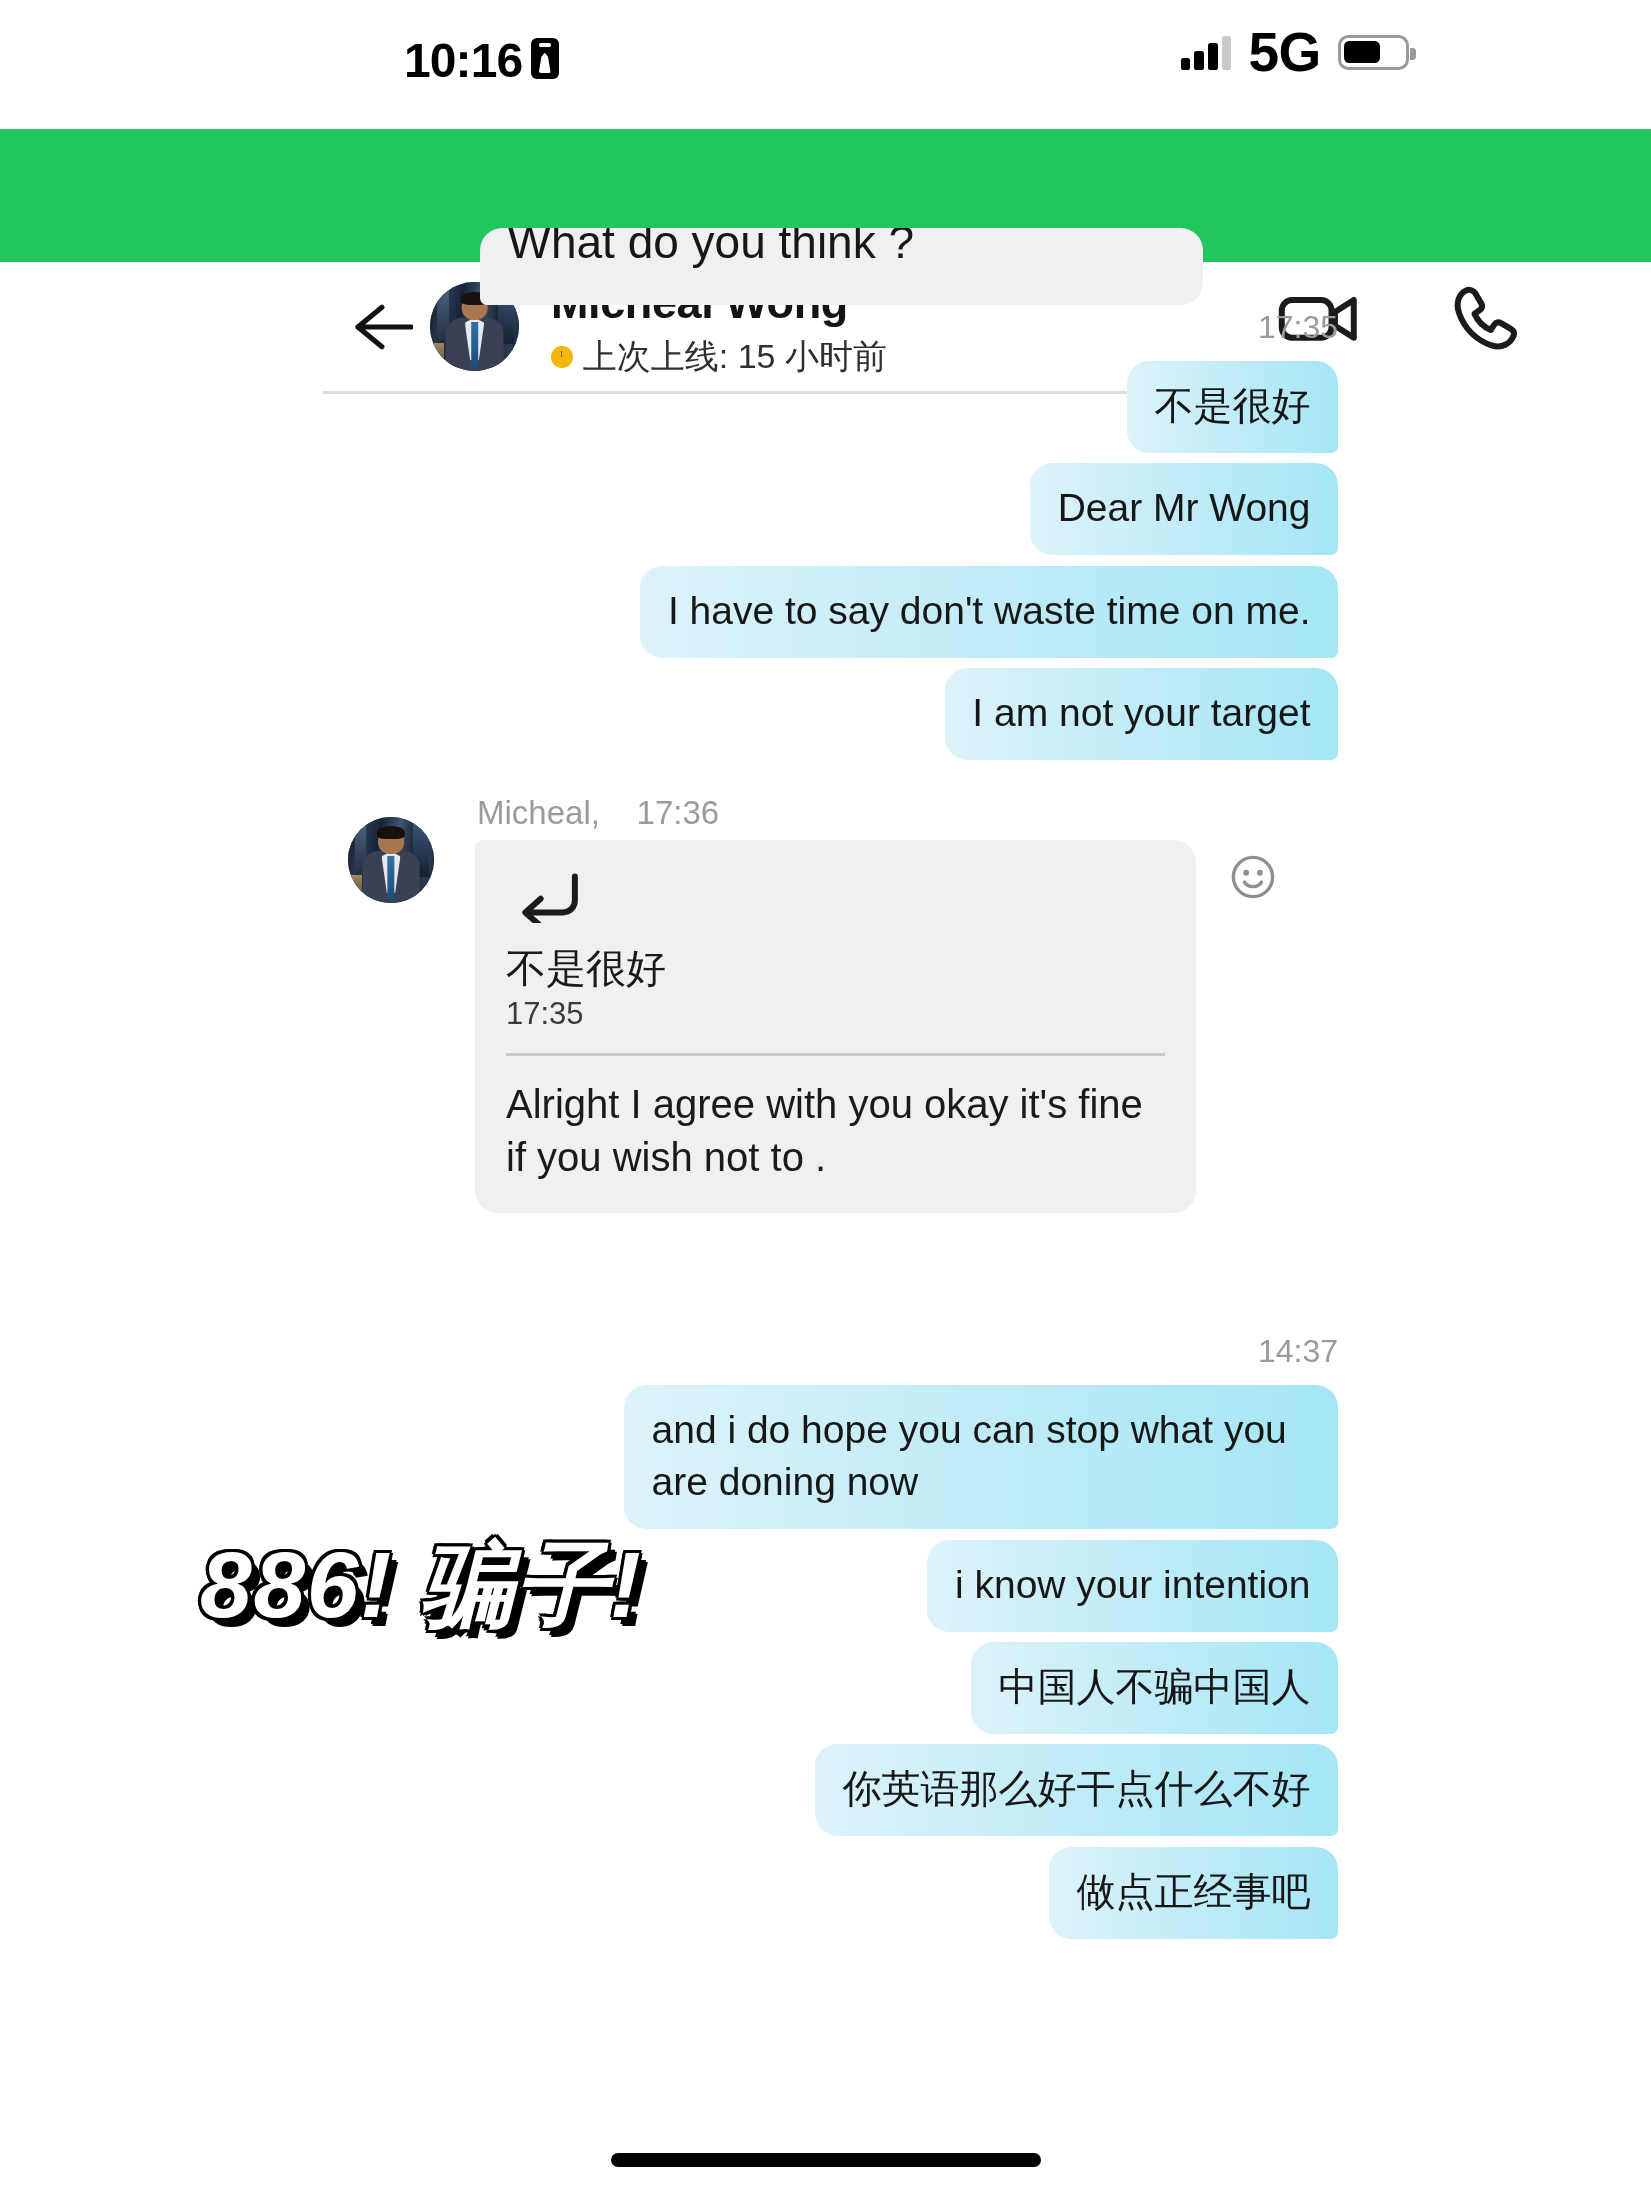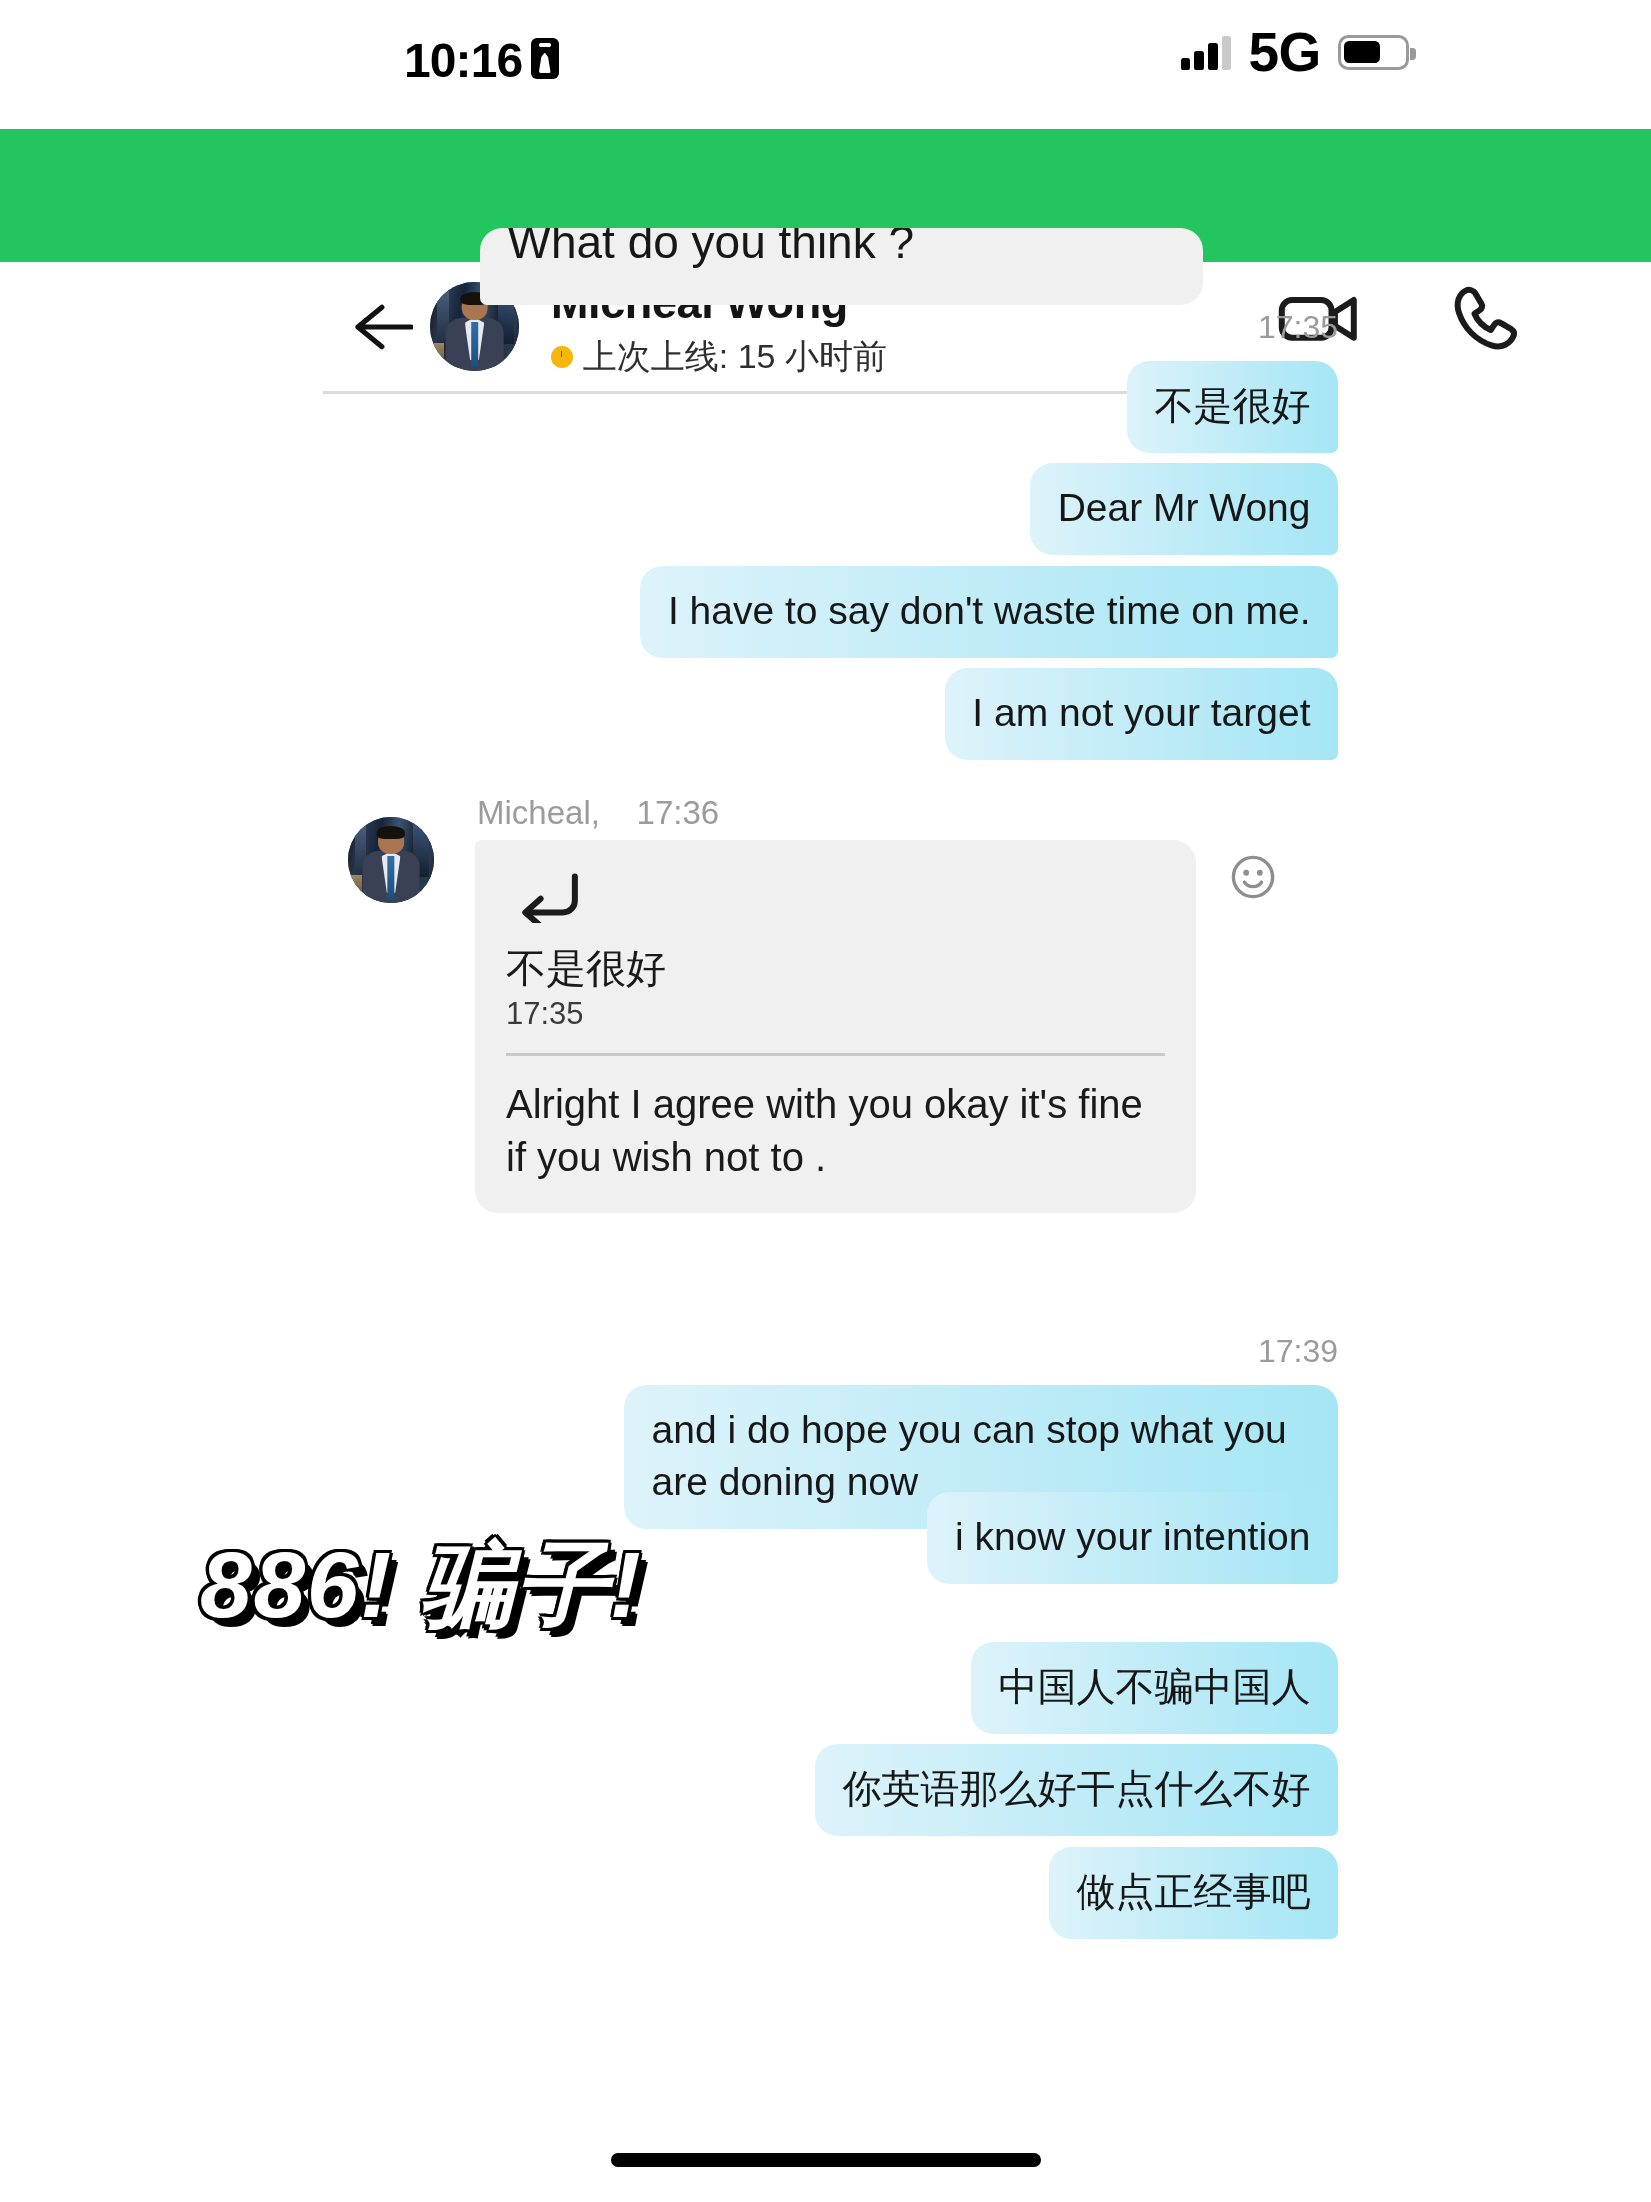--- a/index.html
+++ b/index.html
@@ -381,24 +381,24 @@
     <div class="react-btn">
       <svg width="46" height="46" viewBox="0 0 54 54">
         <circle cx="27" cy="27" r="23" fill="none" stroke="#8e8e8e" stroke-width="4"></circle>
         <circle cx="19" cy="22" r="3.4" fill="#8e8e8e"></circle>
         <circle cx="35" cy="22" r="3.4" fill="#8e8e8e"></circle>
         <path d="M17 33 C21 40 33 40 37 33" fill="none" stroke="#8e8e8e" stroke-width="4" stroke-linecap="round"></path>
       </svg>
     </div>
   </div>
 
-  <div class="ts" style="right:314px; top:1071px;">17:39</div>
+  <div class="ts" style="right:314px; top:1071px;">14:37</div>
 
   <div class="bubble out" style="right:314px; top:1123px; width:714px;">and i do hope you can stop what you are doning now</div>
-  <div class="bubble out" style="right:314px; top:1230px;">i know your intention</div>
+  <div class="bubble out" style="right:314px; top:1278px;">i know your intention</div>
   <div class="bubble out" style="right:314px; top:1380px;">中国人不骗中国人</div>
   <div class="bubble out" style="right:314px; top:1482px;">你英语那么好干点什么不好</div>
   <div class="bubble out" style="right:314px; top:1585px;">做点正经事吧</div>
 </div>
 
 <div class="sticker">886!  骗子!</div>
 
 <div class="composer">
   
 

